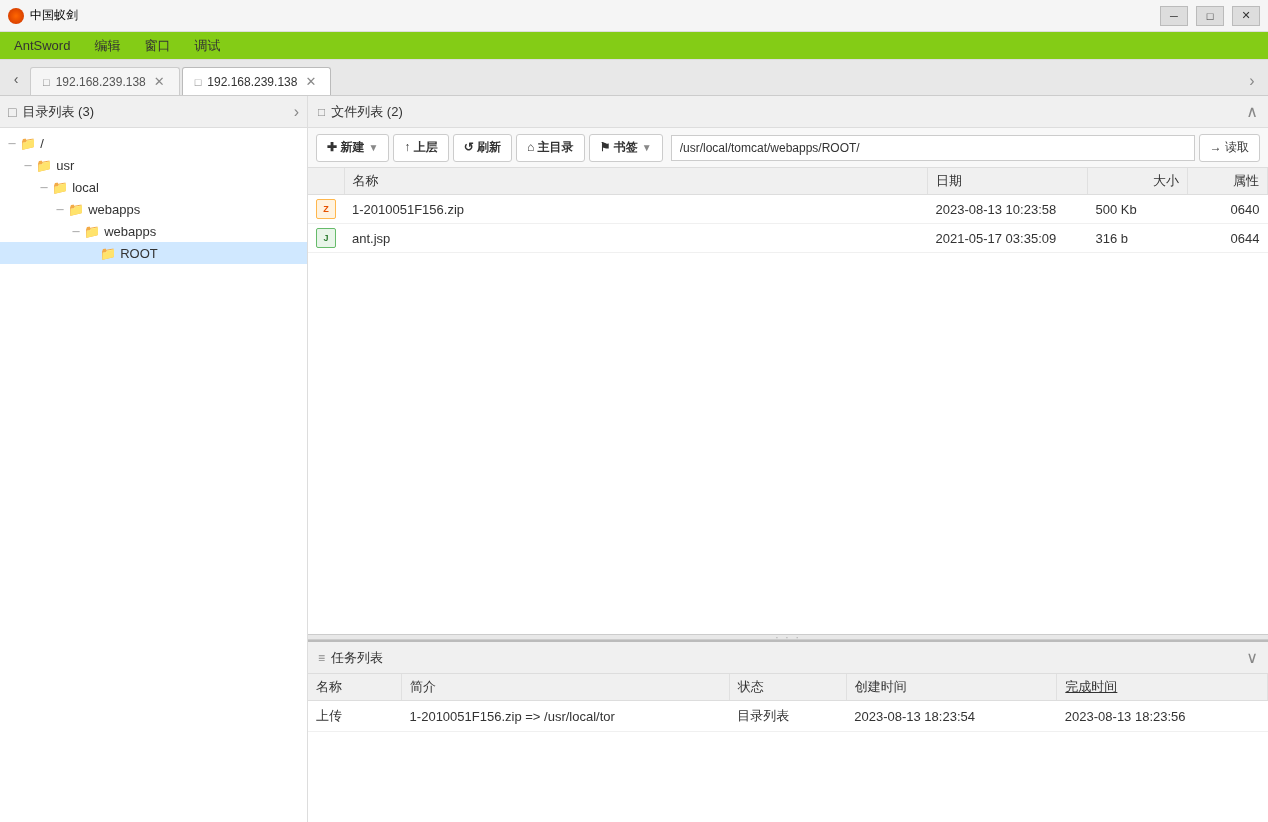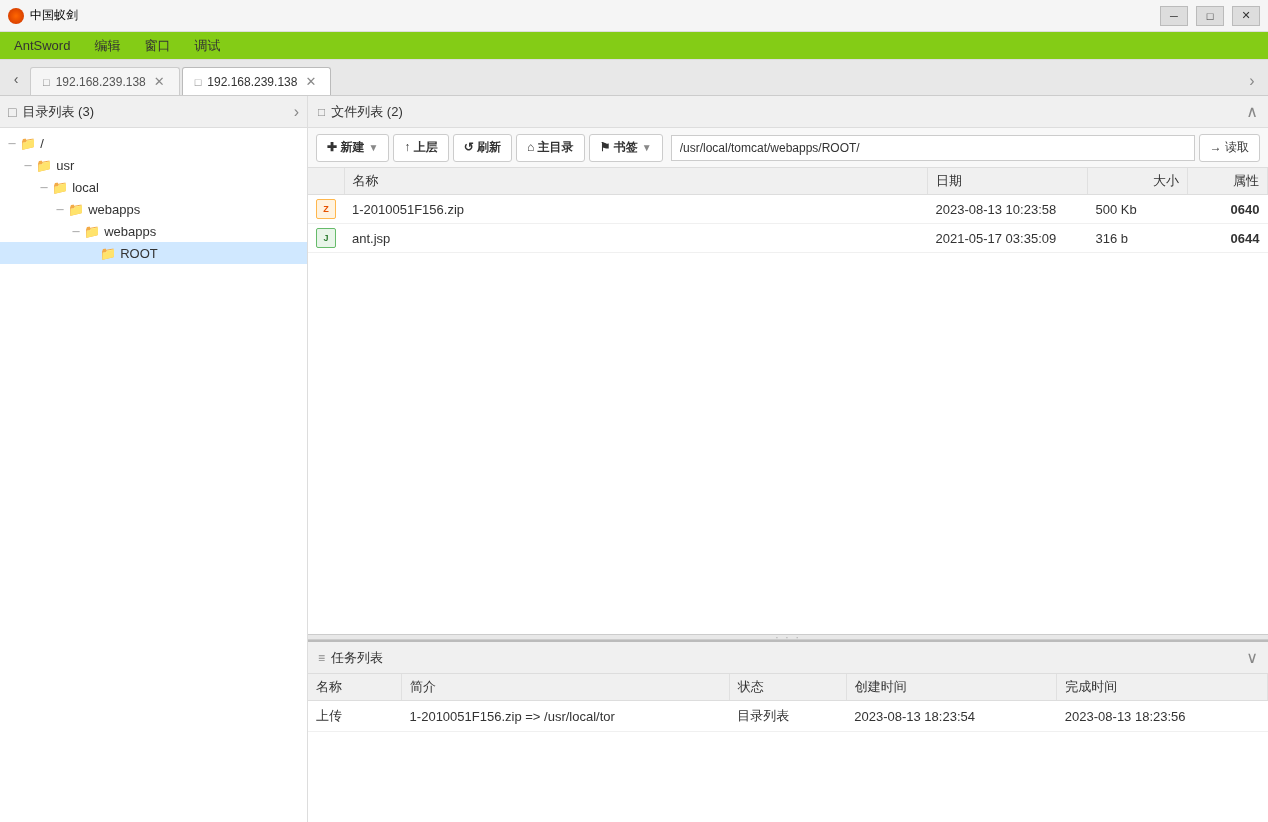--- a/index.html
+++ b/index.html
@@ -310,21 +310,21 @@
       border-bottom: 1px solid #f0f0f0;
       cursor: pointer;
     }
     .file-table tbody td {
       padding: 4px 8px;
       font-size: 13px;
       color: #333;
       vertical-align: middle;
     }
     .file-table tbody td.col-size { text-align: left; }
-    .file-table tbody td.col-perm { text-align: right; font-weight: bold; }
+    .file-table tbody td.col-perm { text-align: right; }
     .file-icon {
       width: 20px;
       height: 20px;
       display: inline-flex;
       align-items: center;
       justify-content: center;
     }
     .file-icon-zip {
       background: #fff3e0;
       border: 1px solid #ffb74d;
@@ -548,21 +548,21 @@
         <span class="panel-collapse-btn">∨</span>
       </div>
       <div style="overflow-y:auto; flex:1;">
         <table class="task-table">
           <thead>
             <tr>
               <th style="width:80px;">名称</th>
               <th style="width:280px;">简介</th>
               <th style="width:100px;">状态</th>
               <th style="width:180px;">创建时间</th>
-              <th style="width:180px;">完成时间</th>
+              <th style="width:180px;text-decoration:underline;">完成时间</th>
             </tr>
           </thead>
           <tbody>
             <tr>
               <td>上传</td>
               <td>1-2010051F156.zip =&gt; /usr/local/tor</td>
               <td>目录列表</td>
               <td>2023-08-13 18:23:54</td>
               <td>2023-08-13 18:23:56</td>
             </tr>

